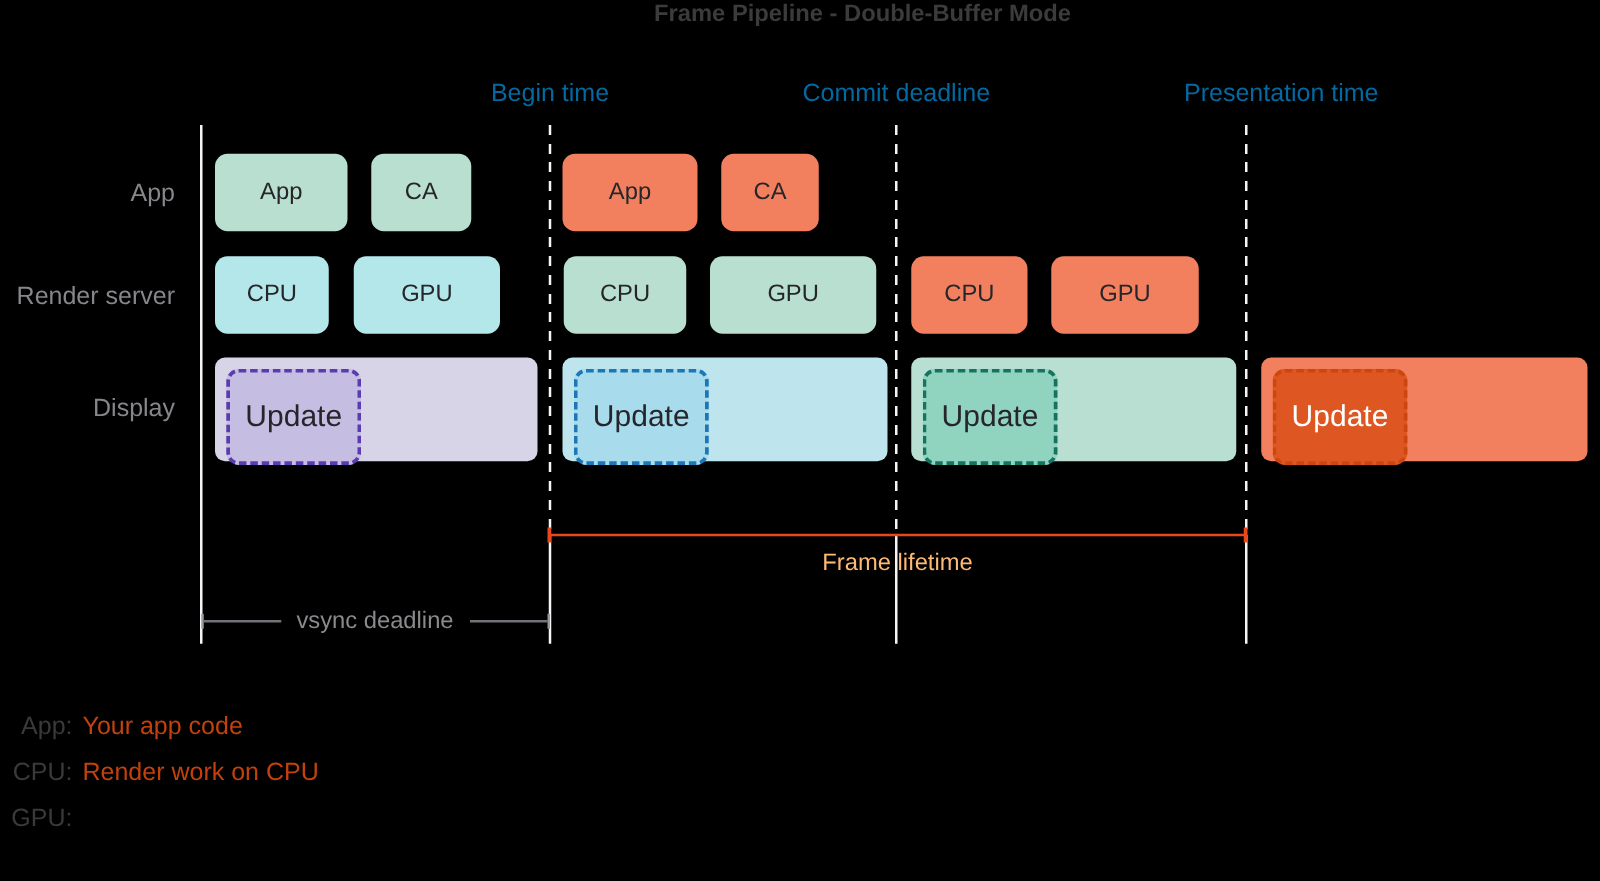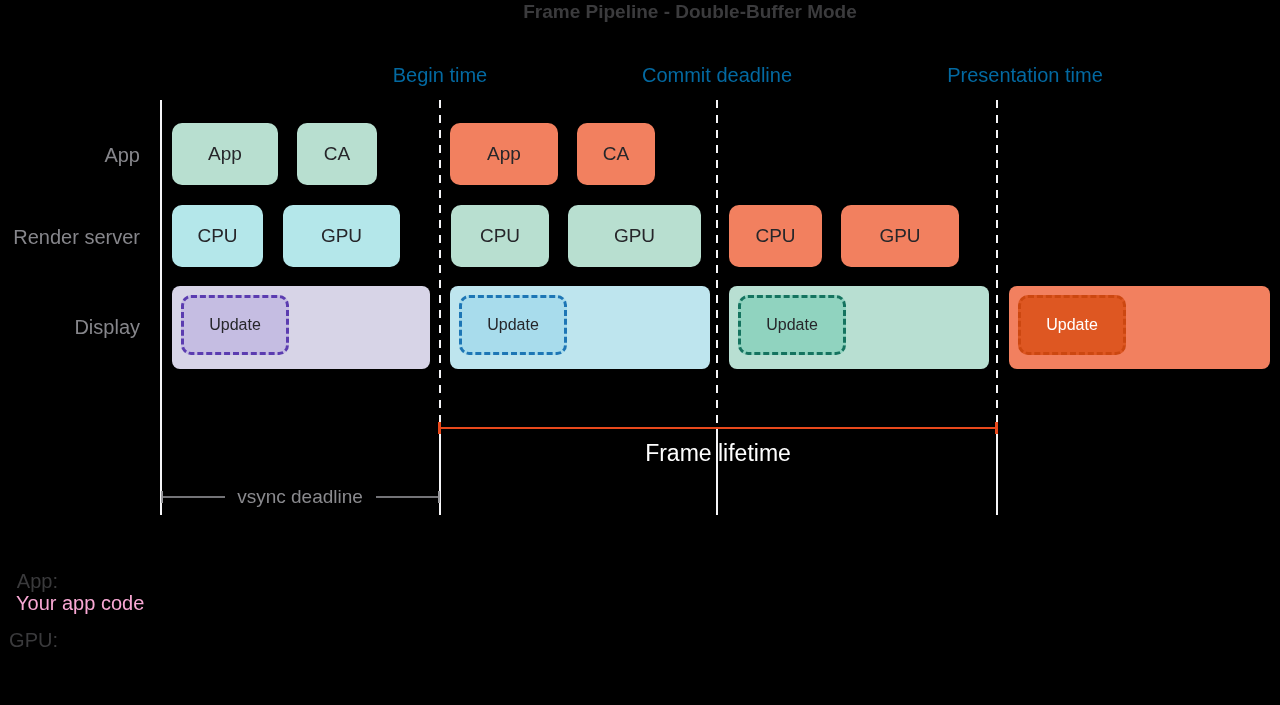--- a/index.html
+++ b/index.html
@@ -32,47 +32,47 @@
   .mint{background:#b8dfd0;}
   .cyan{background:#b4e7ea;}
   .coral{background:#f2805f;}
   
   .bar{position:absolute;top:286px;height:83px;border-radius:8px;}
   .bar-lavender{background:#d7d4e7;}
   .bar-cyan{background:#bee5ee;}
   .bar-mint{background:#b8dfd2;}
   .bar-coral{background:#f2805f;}
   .update{
-    position:absolute;left:9px;top:9px;width:108px;height:60px;box-sizing:border-box;
+    position:absolute;left:9px;top:9px;width:108px;height:77px;box-sizing:border-box;
     border-radius:10px;border:3px dashed;display:flex;align-items:center;justify-content:center;
-    font-size:16px;color:#26262a;
+    font-size:24px;color:#26262a;
   }
   .upd-lavender{background:#c5bde2;border-color:#5b3cb0;}
   .upd-cyan{background:#a8dcec;border-color:#1d76b5;}
   .upd-mint{background:#90d3bf;border-color:#15735f;}
   .upd-coral{background:#de5722;border-color:#cc4710;color:#ffffff;}
   
   .frame-line{position:absolute;left:440px;top:427px;width:557px;height:2px;background:#e8491c;}
   .frame-tick{position:absolute;top:422px;width:3px;height:12px;background:#e8491c;}
   .frame-label{
     position:absolute;left:718px;top:440px;transform:translateX(-50%);
-    font-size:23px;color:#ffffff;white-space:nowrap;text-align:right;
+    font-size:19px;color:#fdba74;white-space:nowrap;text-align:right;
   }
   
   .vsync-seg{position:absolute;top:496px;height:2px;background:#737377;}
   .vsync-tick{position:absolute;top:491px;width:2px;height:12px;background:#9a9a9e;}
   .vsync-label{
     position:absolute;left:300px;top:486px;transform:translateX(-50%);
     font-size:19px;font-weight:500;color:#8a8a8e;white-space:nowrap;
   }
   
   .legend{position:absolute;left:8px;top:570px;}
-  .legend-row{display:flex;margin-bottom:15px;line-height:22px;flex-direction:column;}
+  .legend-row{display:flex;margin-bottom:15px;line-height:22px;}
   .legend-abbr{width:50px;text-align:right;font-size:20px;font-weight:500;color:#3a3a3c;}
-  .legend-desc{margin-left:8px;font-size:20px;font-weight:500;color:#f9a8d4;white-space:nowrap;}
+  .legend-desc{margin-left:8px;font-size:20px;font-weight:500;color:#c2410c;white-space:nowrap;}
 </style>
 </head>
 <body>
 
 <div class="stage">
 
   <div class="title">Frame Pipeline - Double-Buffer Mode</div>
 
   <div class="marker-label" style="left:440px;">Begin time</div>
   <div class="marker-label" style="left:717px;">Commit deadline</div>
@@ -126,17 +126,21 @@
   <div class="vsync-label">vsync deadline</div>
   <div class="vsync-seg" style="left:376px;width:62px;"></div>
   <div class="vsync-tick" style="left:438px;"></div>
 
   <div class="legend">
     <div class="legend-row">
       <span class="legend-abbr">App:</span>
       <span class="legend-desc">Your app code</span>
     </div>
     <div class="legend-row">
+      <span class="legend-abbr">CPU:</span>
+      <span class="legend-desc">Render work on CPU</span>
+    </div>
+    <div class="legend-row">
       <span class="legend-abbr">GPU:</span>
     </div>
   </div>
 
 </div>
 
 </body></html>

